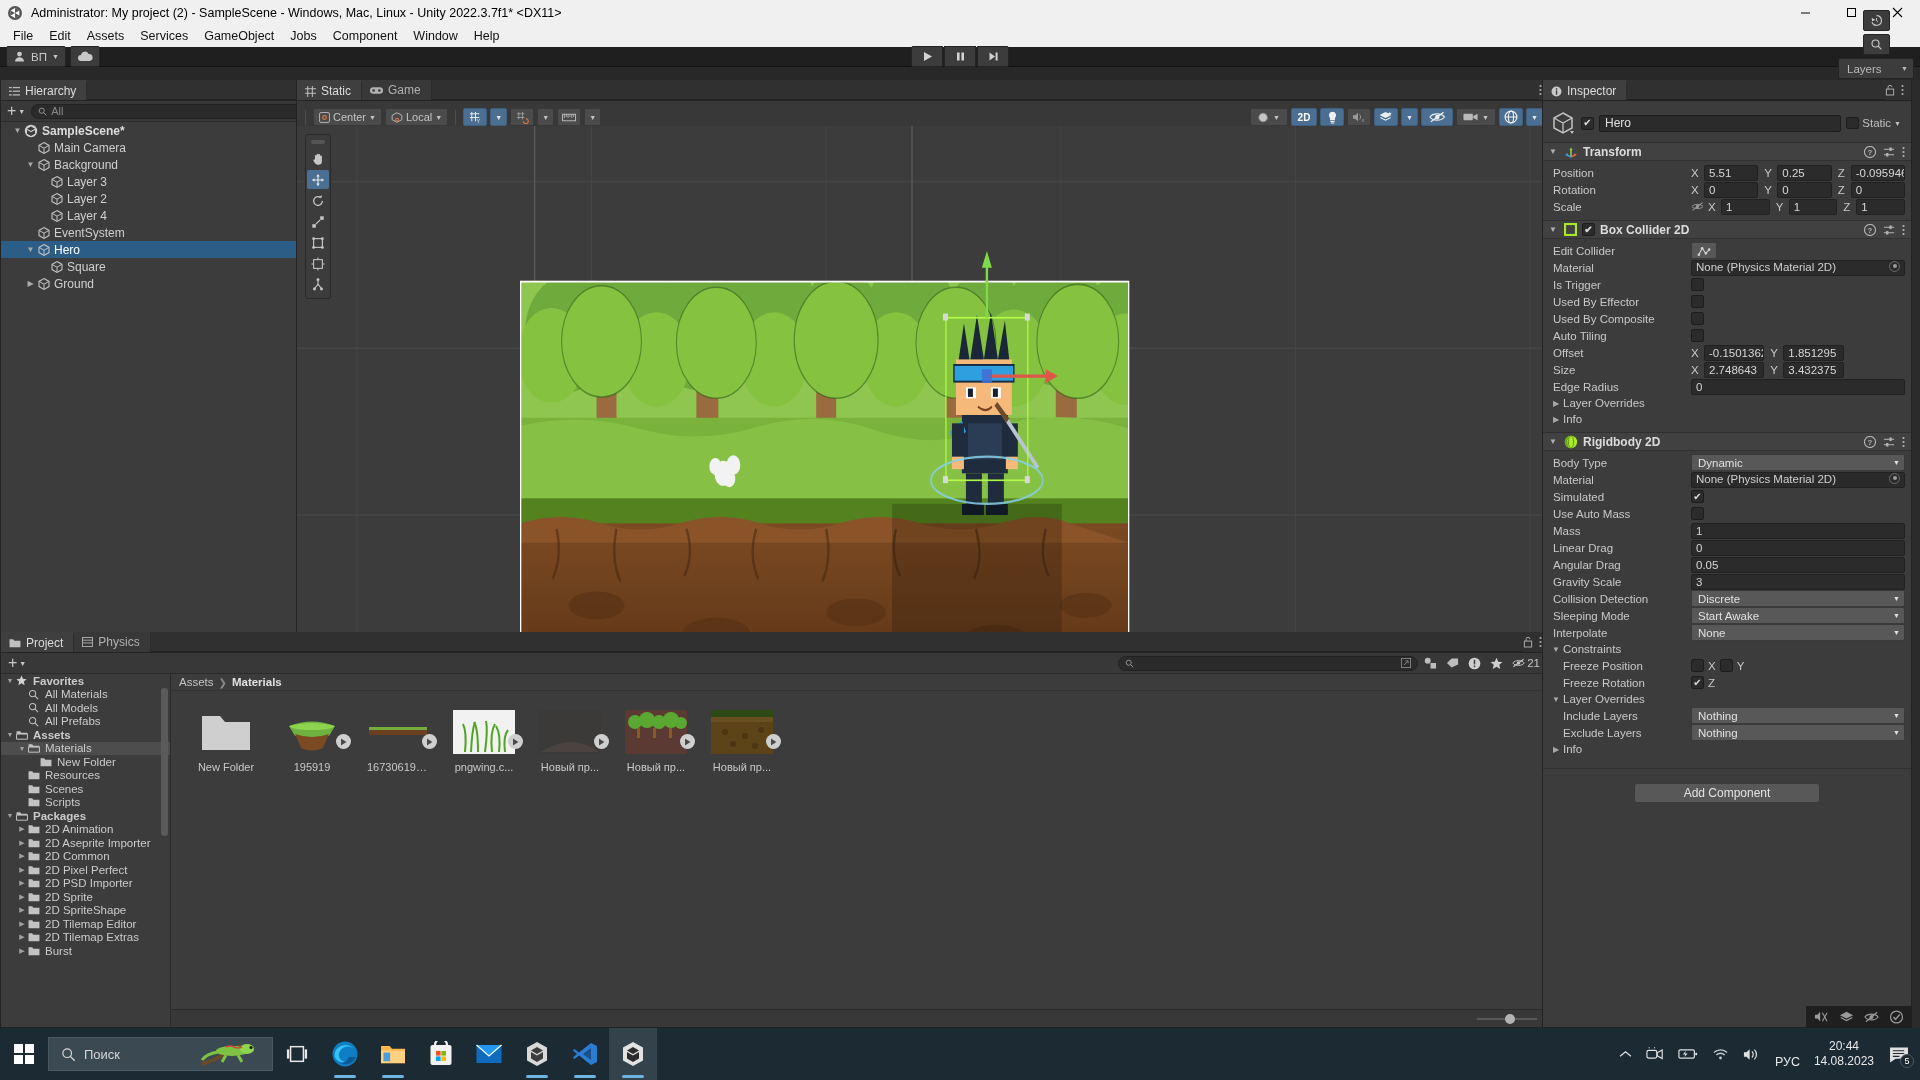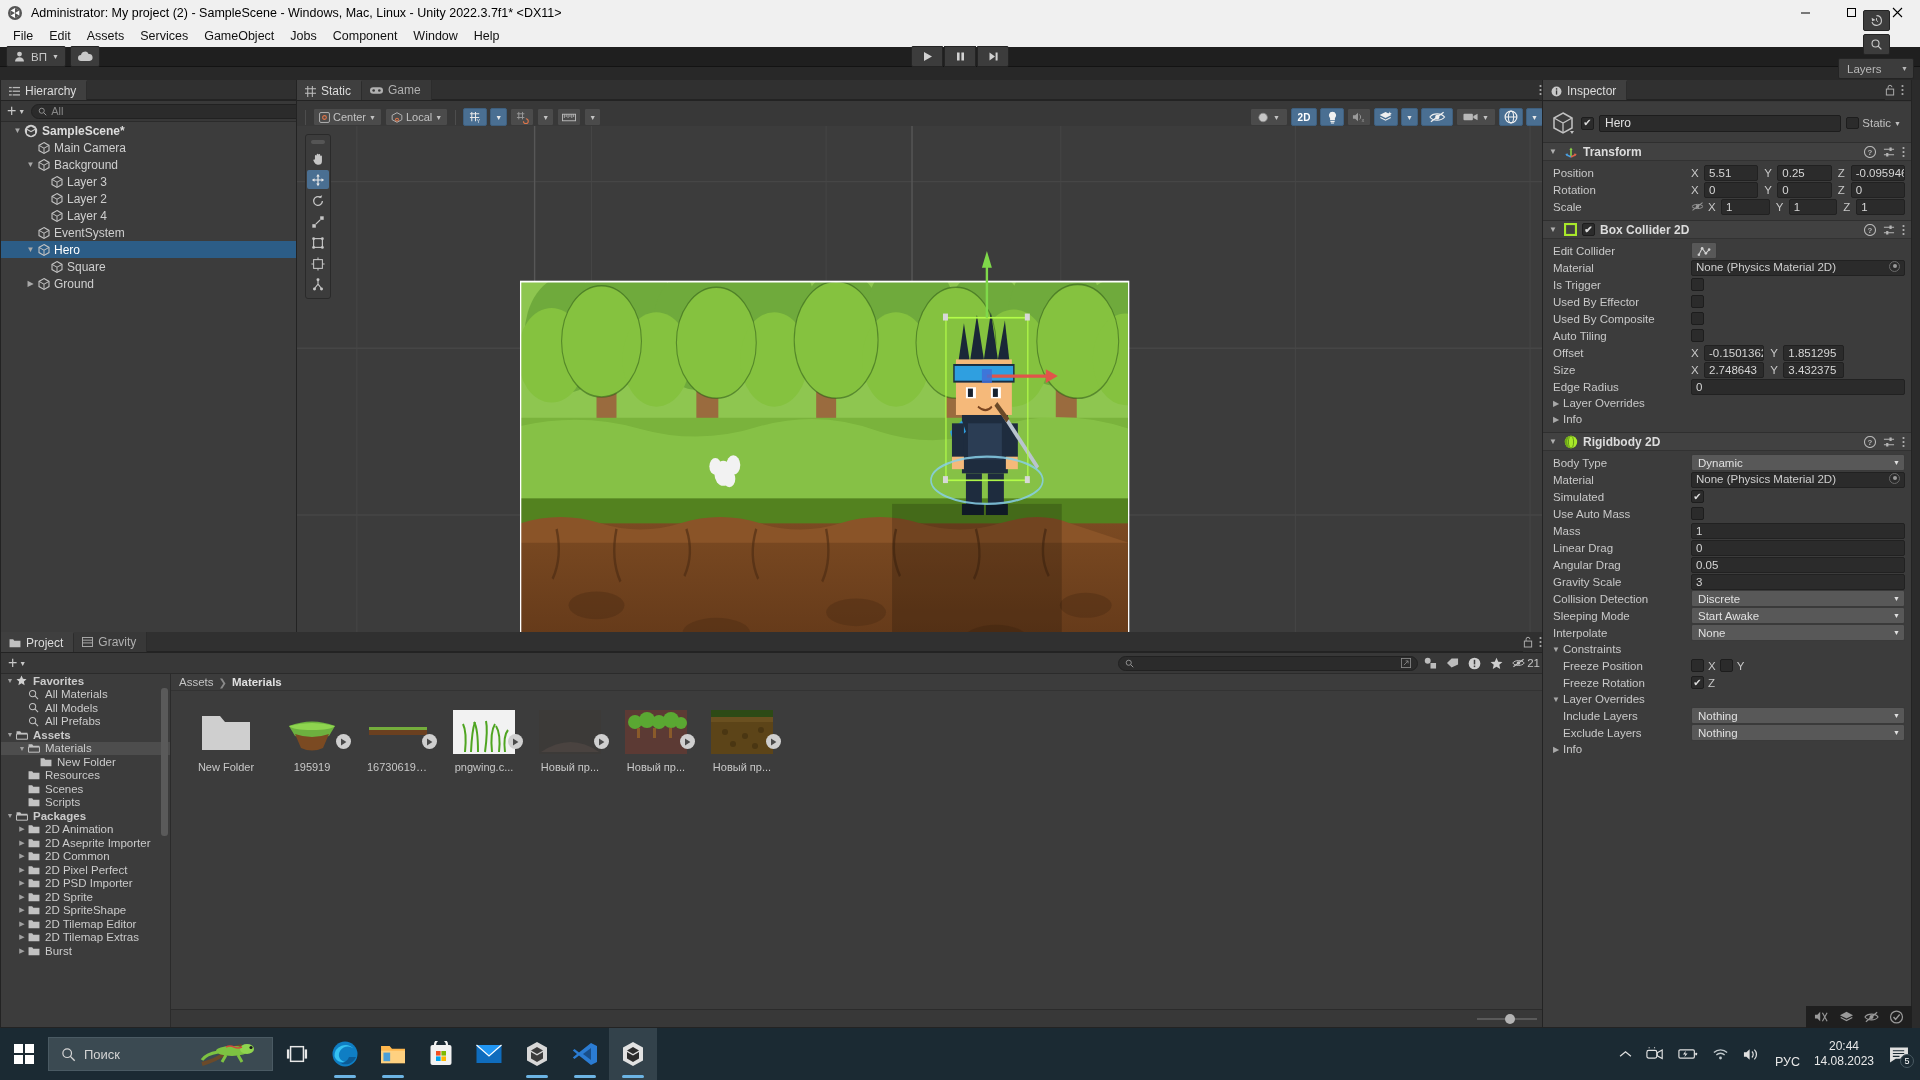--- a/index.html
+++ b/index.html
@@ -875,21 +875,21 @@
           <svg width="12" height="10" viewBox="0 0 13 11">
             <path d="M0.5 1.5 h4 l1.2 1.6 h6.8 v7 h-12Z" fill="#c0c0c0"></path>
           </svg>
           <span>Project</span>
         </div>
         <div class="tab">
           <svg width="11" height="10" viewBox="0 0 12 11">
             <rect x="0.5" y="0.5" width="11" height="10" fill="none" stroke="#b0b0b0" stroke-width="1"></rect>
             <path d="M0.5 3.5 L11.5 3.5 M0.5 6.5 L11.5 6.5" stroke="#b0b0b0" stroke-width="1"></path>
           </svg>
-          <span>Gravity</span>
+          <span>Physics</span>
         </div>
         <div class="tabs-filler"></div>
         <div class="tab-right-icons">
           <svg width="10" height="12" viewBox="0 0 11 13">
             <rect x="1.5" y="5.5" width="8" height="6.5" fill="none" stroke="#aaa" stroke-width="1.1"></rect>
             <path d="M3.4 5.5 L3.4 3.4 a2.1 2.1 0 0 1 4.2 0" fill="none" stroke="#aaa" stroke-width="1.1"></path>
           </svg>
           <svg width="3" height="12" viewBox="0 0 3 12">
             <circle cx="1.5" cy="2" r="1.1" fill="#aaa"></circle>
               <circle cx="1.5" cy="6" r="1.1" fill="#aaa"></circle>
@@ -1654,20 +1654,23 @@
                 </span>
               </div>
               <div class="foldrow">
                 <span style="width:0px"></span>
                 <span class="tri">▶</span>
                 <span>Info</span>
               </div>
             </div>
           </div>
 
+        <div class="add-comp-wrap">
+          <div class="add-comp">Add Component</div>
+        </div>
       </div>
     </div>
 
   </div>
 
   <div class="overlay-icons">
     <svg width="15" height="14" viewBox="0 0 16 15">
       <path d="M1 5 L3.6 5 L6.6 2 L6.6 12 L3.6 9 L1 9Z" fill="#9a9a9a"></path>
         <path d="M9 3 L14 12 M14 3 L9 12" stroke="#9a9a9a" stroke-width="1.2"></path>
     </svg>

